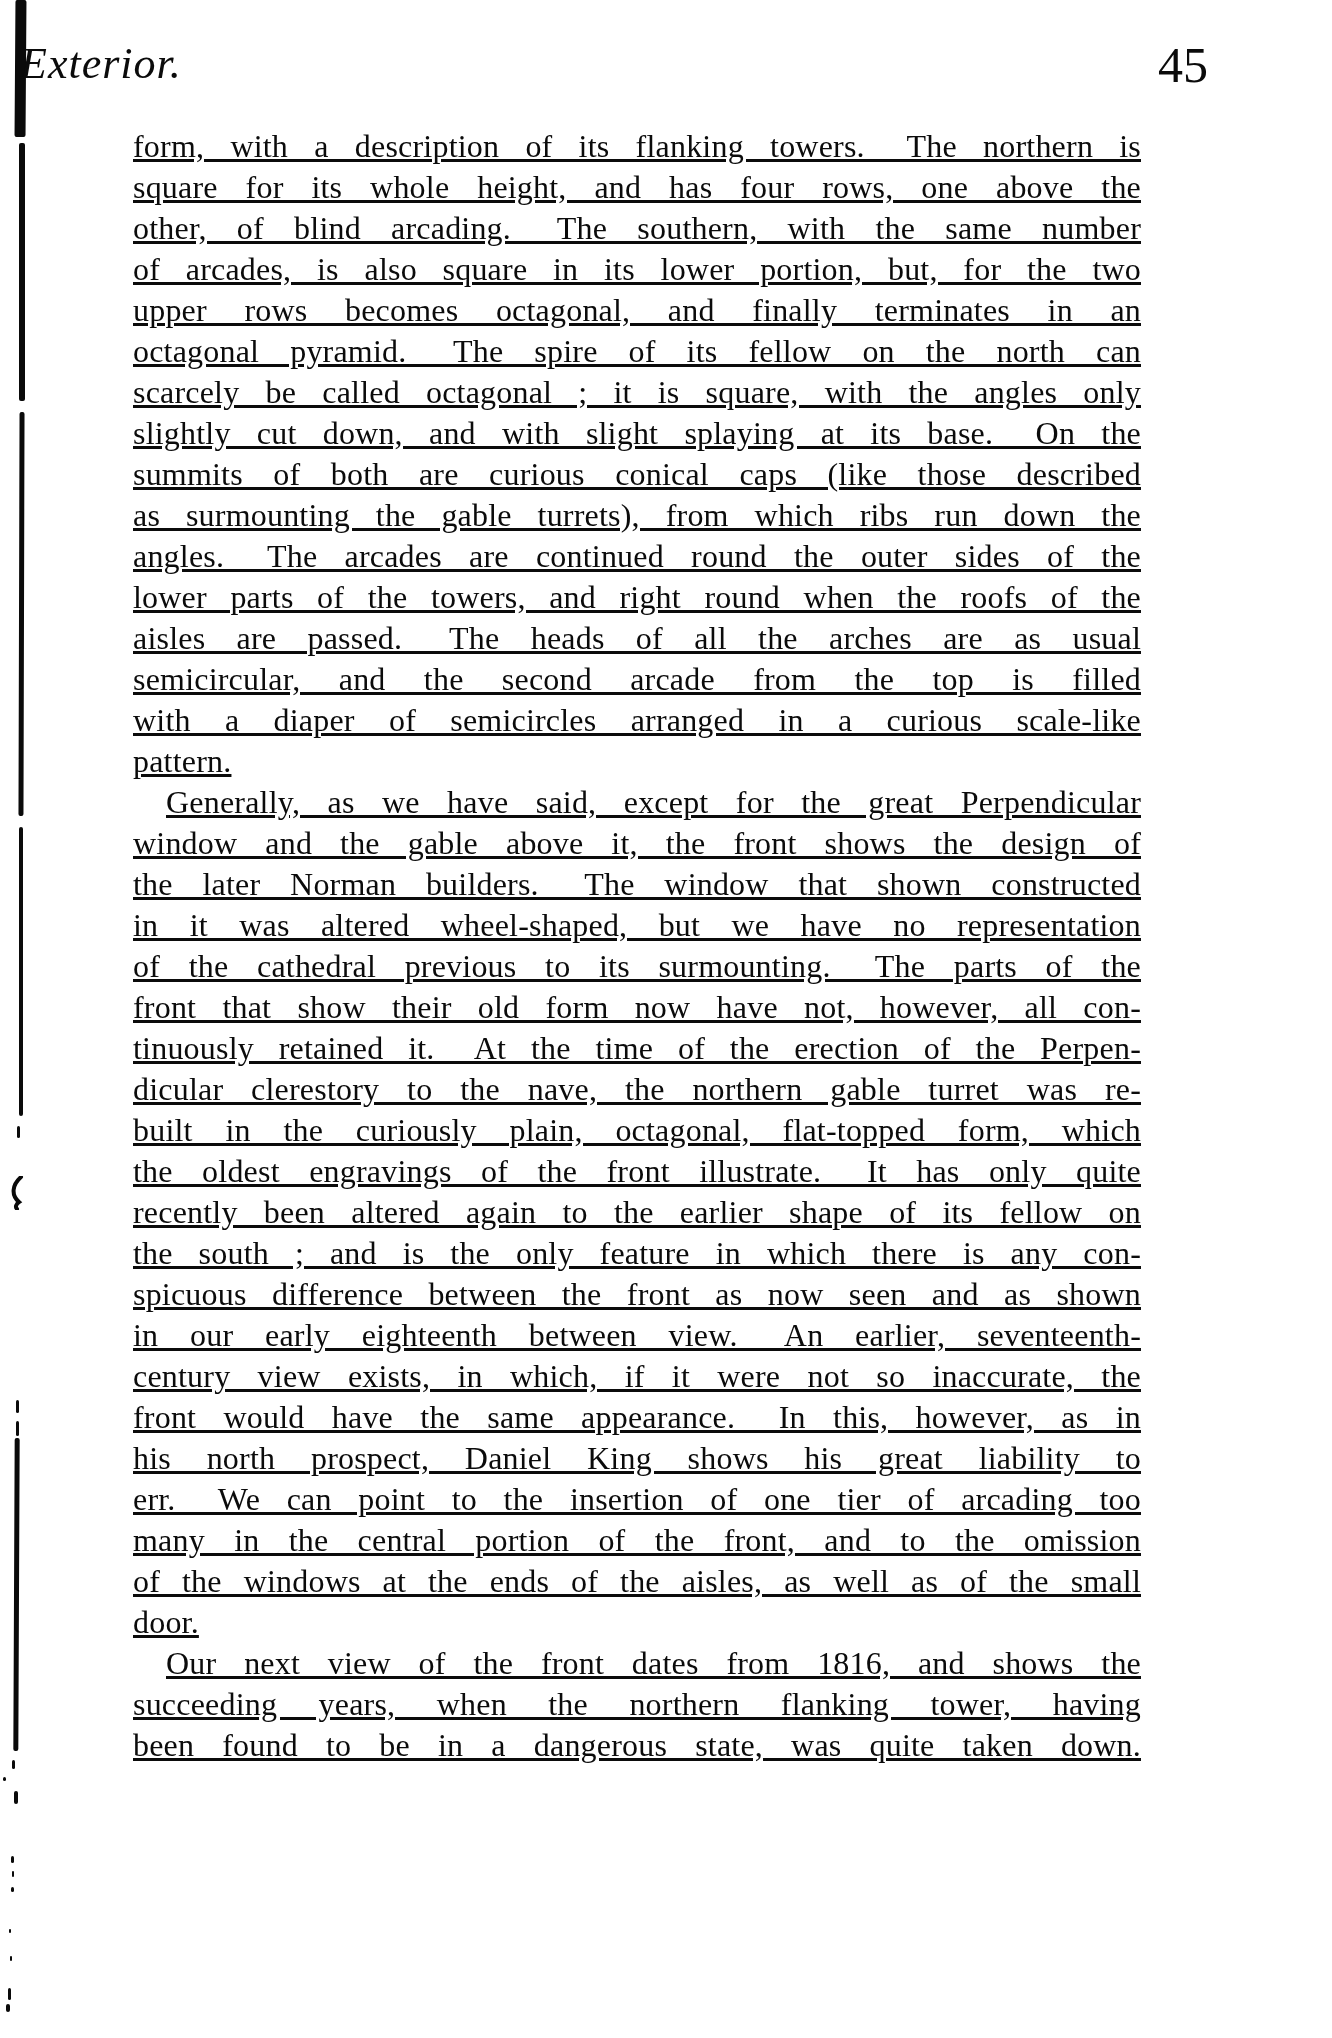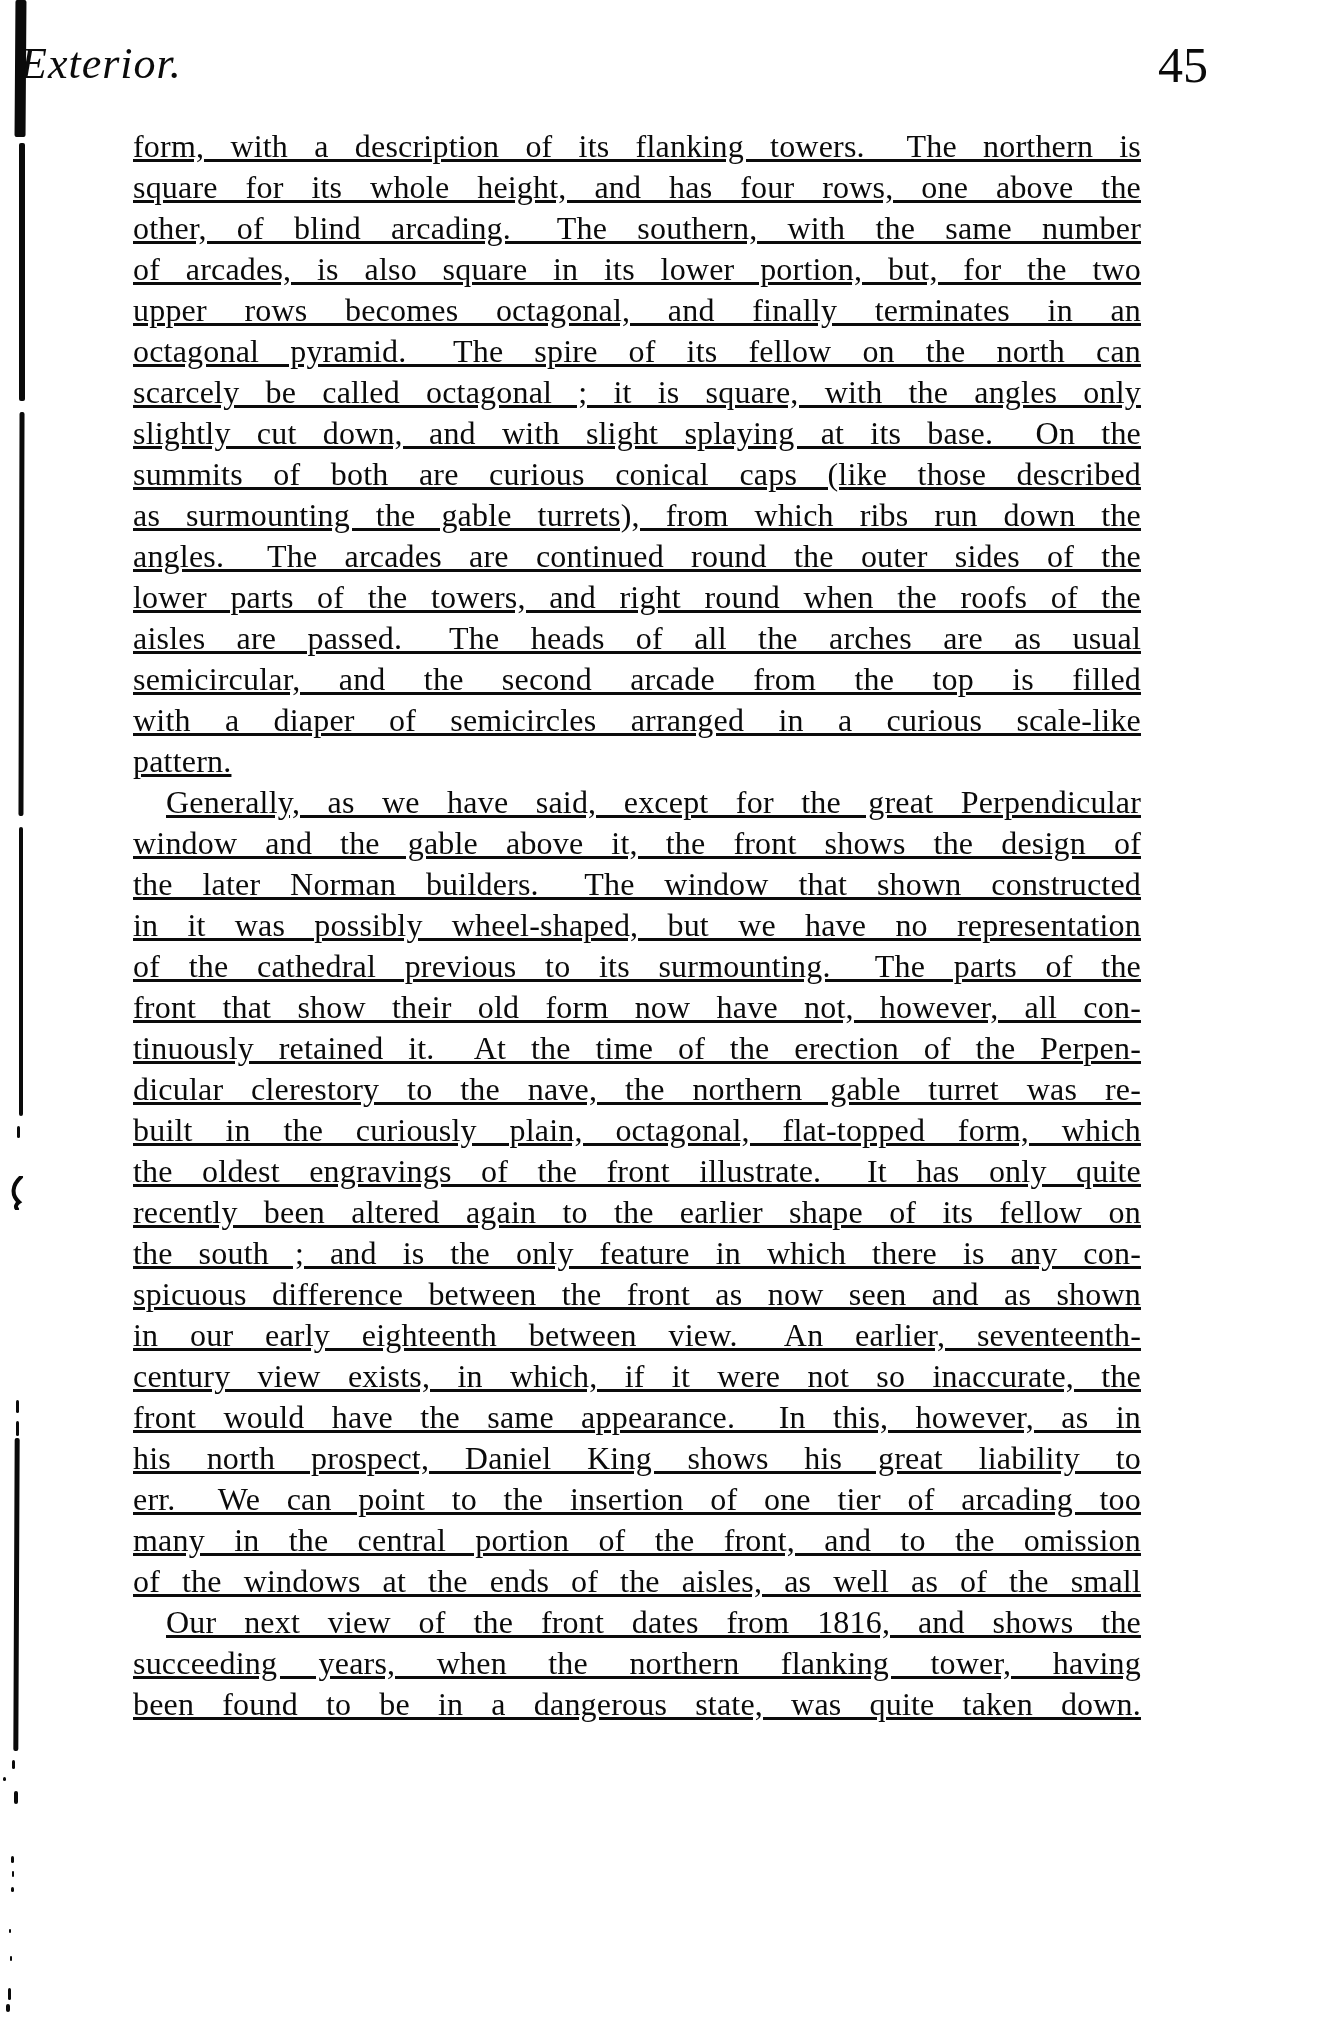--- a/index.html
+++ b/index.html
@@ -127,35 +127,36 @@
       <div class="line">as surmounting the gable turrets), from which ribs run down the</div>
       <div class="line">angles.  The arcades are continued round the outer sides of the</div>
       <div class="line">lower parts of the towers, and right round when the roofs of the</div>
       <div class="line">aisles are passed.  The heads of all the arches are as usual</div>
       <div class="line">semicircular, and the second arcade from the top is filled</div>
       <div class="line">with a diaper of semicircles arranged in a curious scale-like</div>
       <div class="line last">pattern.</div>
       <div class="line indent">Generally, as we have said, except for the great Perpendicular</div>
       <div class="line">window and the gable above it, the front shows the design of</div>
       <div class="line">the later Norman builders.  The window that shown constructed</div>
-      <div class="line">in it was possibly wheel-shaped, but we have no representation</div>
+      <div class="line">in it was altered wheel-shaped, but we have no representation</div>
       <div class="line">of the cathedral previous to its surmounting.  The parts of the</div>
       <div class="line">front that show their old form now have not, however, all con-</div>
       <div class="line">tinuously retained it.  At the time of the erection of the Perpen-</div>
       <div class="line">dicular clerestory to the nave, the northern gable turret was re-</div>
       <div class="line">built in the curiously plain, octagonal, flat-topped form, which</div>
       <div class="line">the oldest engravings of the front illustrate.  It has only quite</div>
       <div class="line">recently been altered again to the earlier shape of its fellow on</div>
       <div class="line">the south ; and is the only feature in which there is any con-</div>
       <div class="line">spicuous difference between the front as now seen and as shown</div>
       <div class="line">in our early eighteenth between view.  An earlier, seventeenth-</div>
       <div class="line">century view exists, in which, if it were not so inaccurate, the</div>
       <div class="line">front would have the same appearance.  In this, however, as in</div>
       <div class="line">his north prospect, Daniel King shows his great liability to</div>
       <div class="line">err.  We can point to the insertion of one tier of arcading too</div>
       <div class="line">many in the central portion of the front, and to the omission</div>
       <div class="line">of the windows at the ends of the aisles, as well as of the small</div>
+      <div class="line last">door.</div>
       <div class="line indent">Our next view of the front dates from 1816, and shows the</div>
       <div class="line">succeeding years, when the northern flanking tower, having</div>
       <div class="line">been found to be in a dangerous state, was quite taken down.</div>
     </div>
 
 </div>
 
 </body></html>

